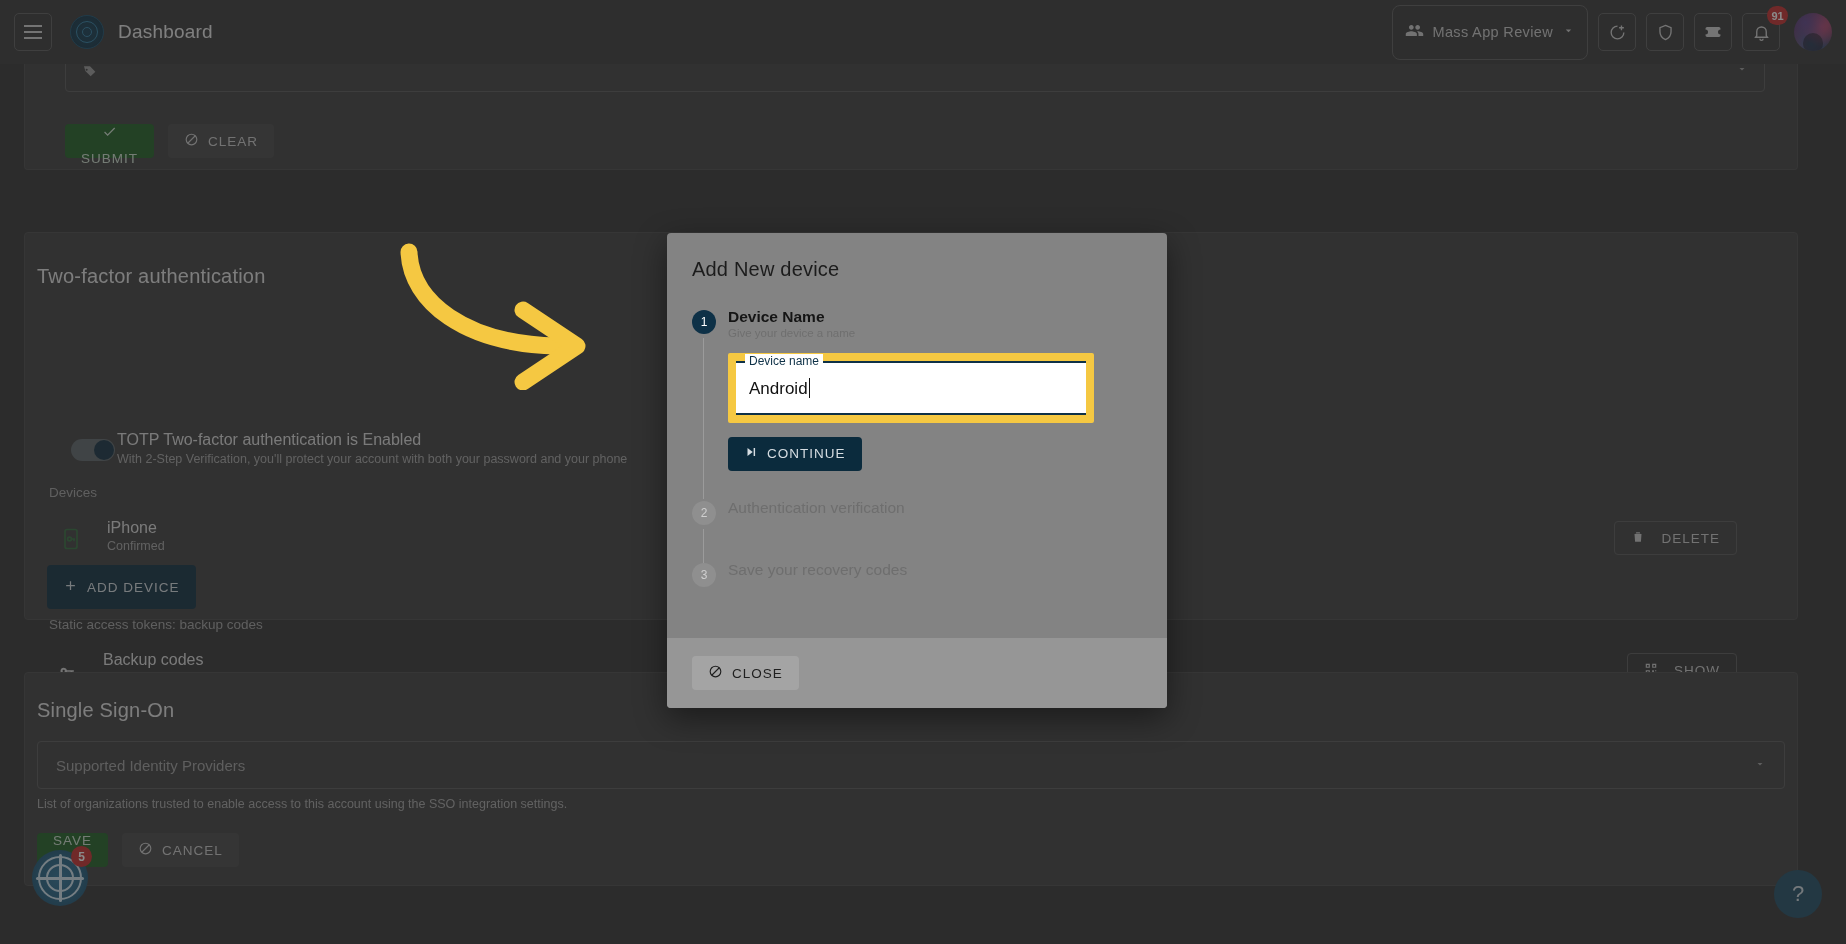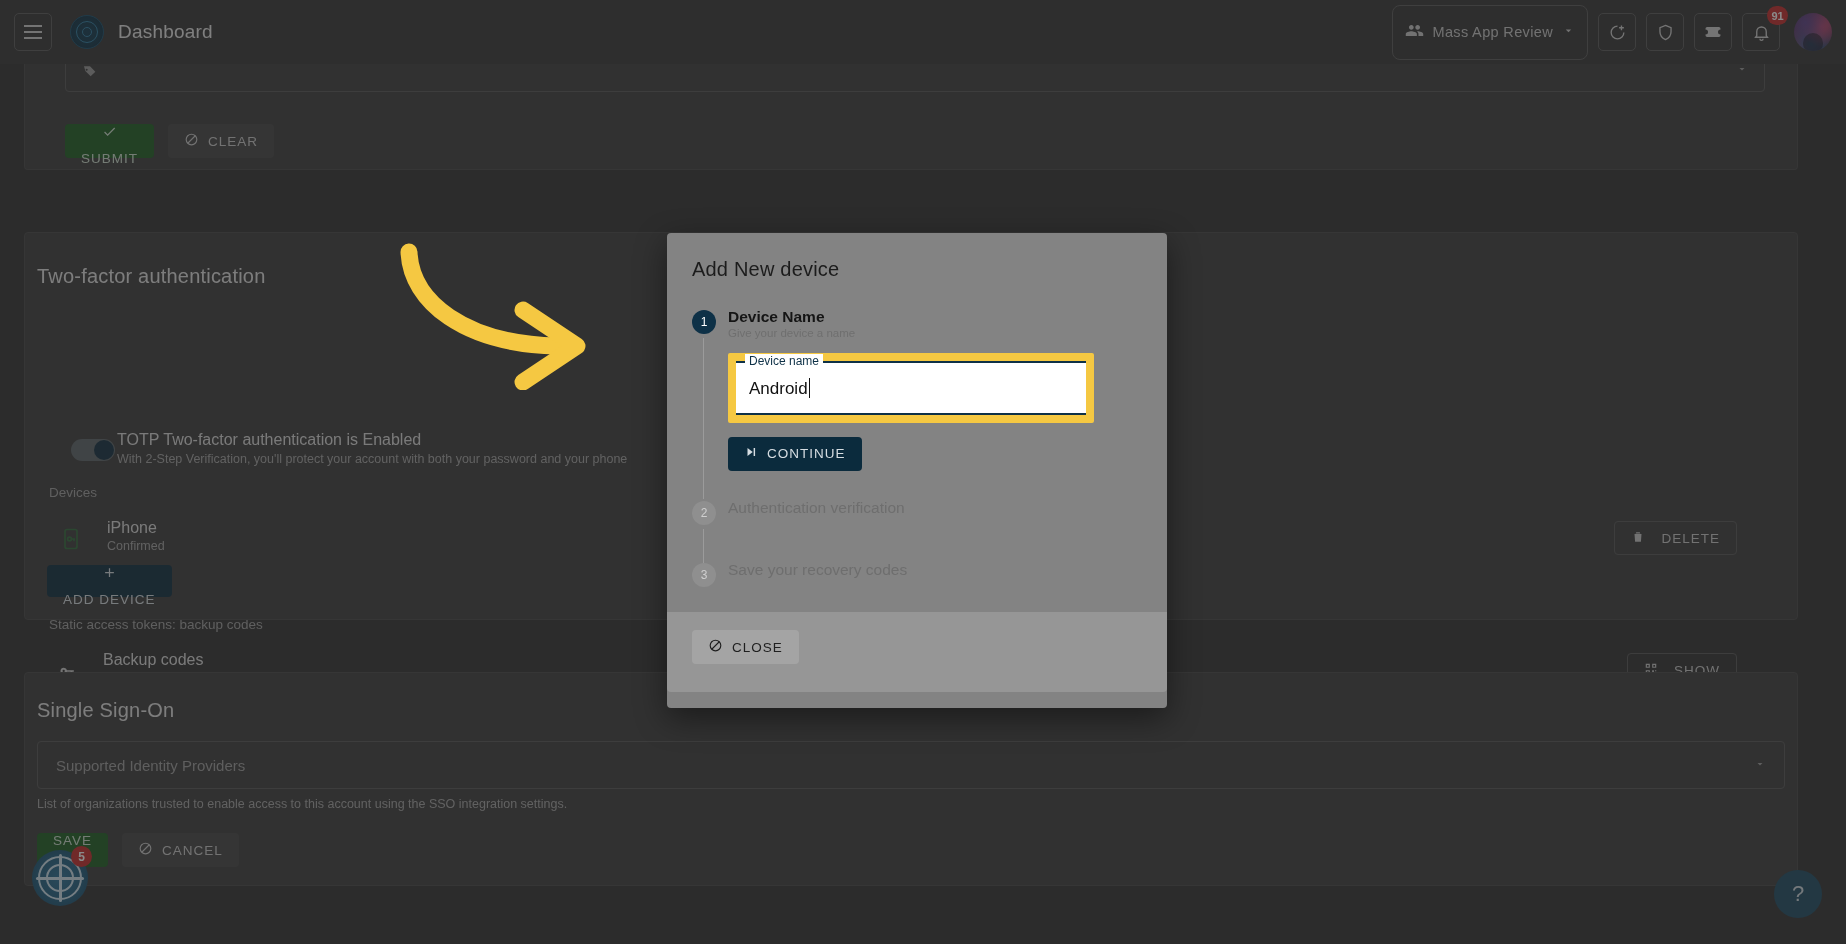--- a/index.html
+++ b/index.html
@@ -216,21 +216,21 @@
   .mui-value {
     position: absolute; left: 13px; top: 15px; font-size: 17px; color: #111;
   }
   .caret {
     display: inline-block; width: 1px; height: 20px; background: #111;
     vertical-align: -4px; margin-left: 1px;
   }
   .continue-wrap { margin-top: 14px; }
 
   .modal-footer {
-    position: absolute; left: 0; right: 0; bottom: 16px; height: 80px;
+    position: absolute; left: 0; right: 0; bottom: 0; height: 70px;
     background: #969696; border-radius: 0 0 4px 4px;
   }
   .btn-close-modal {
     position: absolute; left: 25px; top: 18px; height: 34px;
     background: rgba(255,255,255,.14); color: #1f1f1f; border-radius: 4px;
     display: inline-flex; align-items: center; gap: 9px; padding: 0 16px;
     font-size: 13.5px; letter-spacing: 1px; cursor: pointer; border: none;
     font-family: inherit;
   }
 
@@ -359,21 +359,21 @@
           <button class="btn btn-outline" style="position:absolute; right:60px; top:2px;">
             <span>
               <svg width="14" height="14" viewBox="0 0 24 24" fill="currentColor">
                 <path d="M6 7h12l-1 13H7zM9 4h6l1 2H8z"></path>
               </svg>
             </span>
             <span>DELETE</span>
           </button>
         </div>
 
-        <button class="btn btn-navy" style="position:absolute; left:22px; top:332px; height:32px;flex-direction:column;">
+        <button class="btn btn-navy" style="position:absolute; left:22px; top:332px; height:44px;">
           <span>
             <svg width="15" height="15" viewBox="0 0 24 24" fill="currentColor">
                 <path d="M11 5h2v6h6v2h-6v6h-2v-6H5v-2h6z"></path>
               </svg>
           </span>
           <span>ADD DEVICE</span>
         </button>
 
         <div class="label-muted" style="position:absolute; left:24px; top:384px;">Static access tokens: backup codes</div>
 

